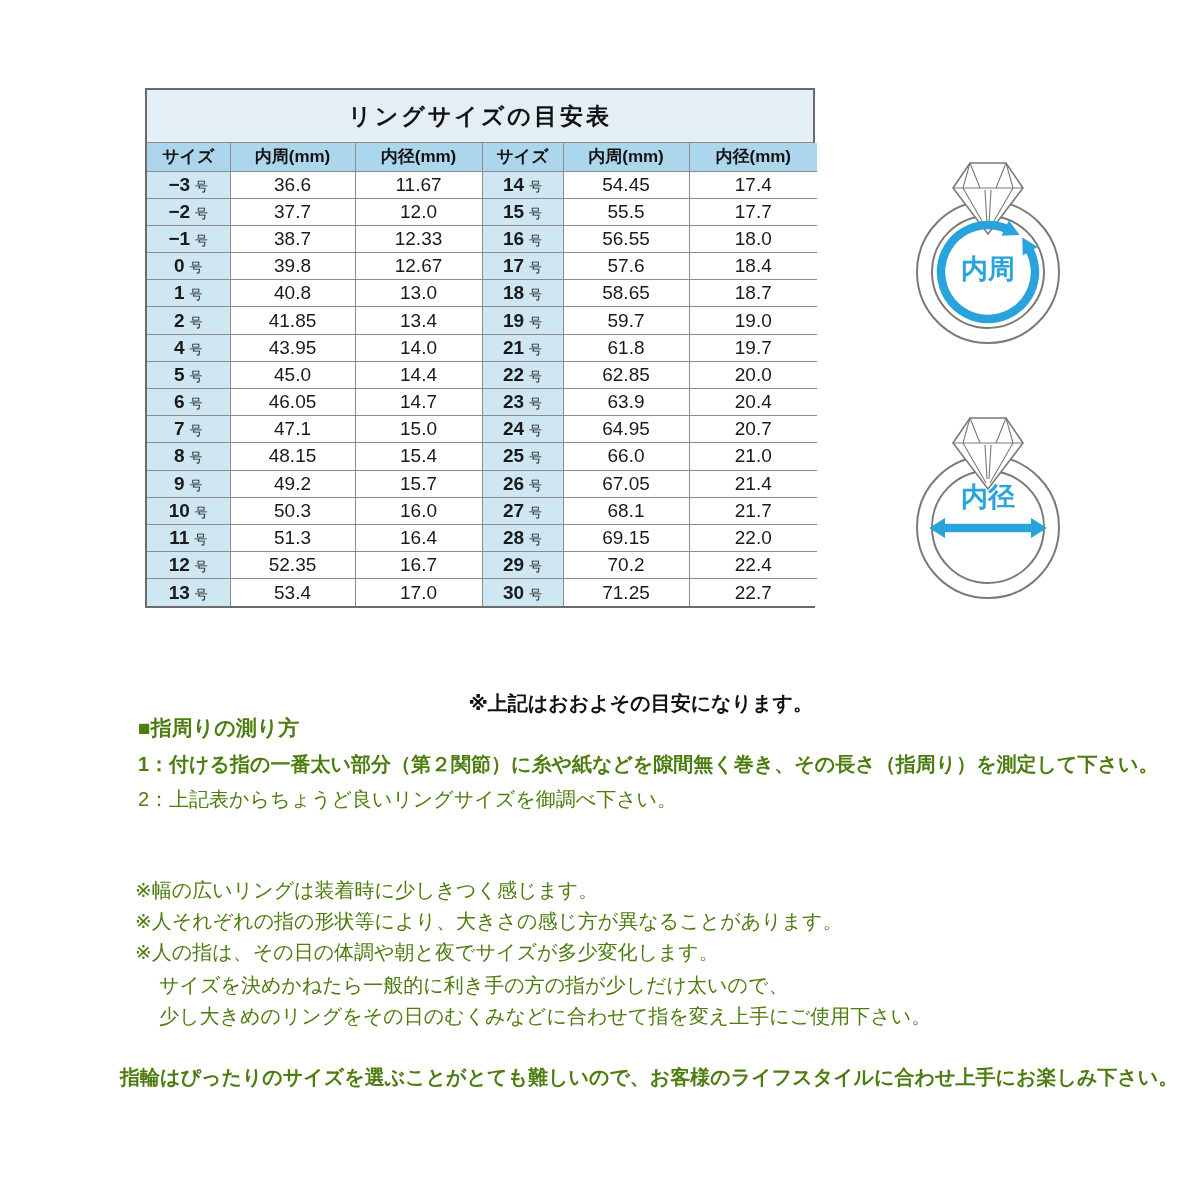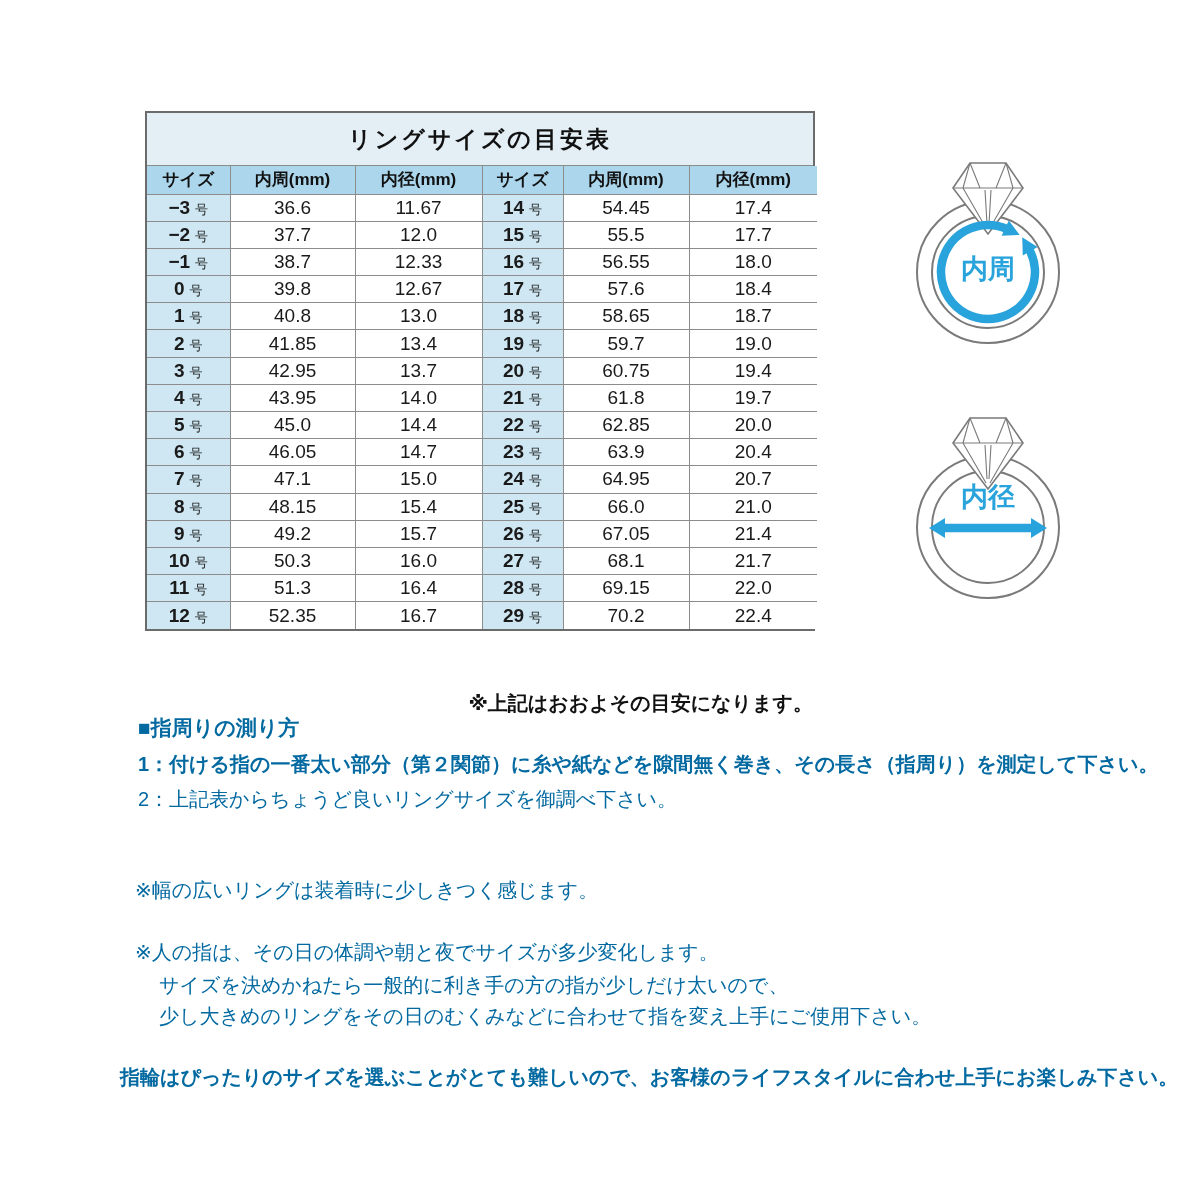--- a/index.html
+++ b/index.html
@@ -12,21 +12,21 @@
   }
   .canvas {
     position: absolute; left: 0; top: 0;
     width: 1200px; height: 1200px;
     background: #ffffff; overflow: hidden;
   }
 
   
   .table-wrap {
     position: absolute; left: 145px; top: 88px; width: 670px;
-    border: 2px solid #6b6b6b; background: #ffffff; margin-top: 23px;
+    border: 2px solid #6b6b6b; background: #ffffff;
   }
   .table-title {
     height: 53px; background: #e4eef5; border-bottom: 1px solid #8c8c8c;
     display: flex; align-items: center; justify-content: center;
     font-size: 23px; font-weight: bold; letter-spacing: 3px; color: #111;
   }
   table { border-collapse: collapse; table-layout: fixed; width: 100%; }
   th, td {
     border: 1px solid #8c8c8c; text-align: center; vertical-align: middle;
     overflow: hidden; white-space: nowrap;
@@ -53,21 +53,21 @@
   .facet   { fill: none;    stroke: #7a7a7a; stroke-width: 1.1; }
   .arc     { fill: none;    stroke: #29a3db; stroke-width: 8.5; }
   .ah      { fill: #29a3db; }
   .dline   { stroke: #29a3db; stroke-width: 8.5; }
   .svg-label {
     fill: #29a3db; font-size: 27px; font-weight: bold; text-anchor: middle;
     font-family: "Liberation Sans", "DejaVu Sans", sans-serif;
   }
 
   
-  .txt { position: absolute; font-size: 20px; white-space: nowrap; color: #0369a1; }
+  .txt { position: absolute; font-size: 20px; white-space: nowrap; color: #4d7c0f; }
   .txt.heading { font-weight: bold; font-size: 21px; }
 </style>
 </head>
 <body>
 
 <div class="canvas">
 
   <div class="table-wrap">
     <div class="table-title">リングサイズの目安表</div>
     <table>
@@ -132,28 +132,20 @@
           </tr>
           <tr>
             <td class="size-cell"><span class="size-num">2</span><span class="size-unit">号</span></td>
             <td class="val-cell">41.85</td>
             <td class="val-cell">13.4</td>
             <td class="size-cell"><span class="size-num">19</span><span class="size-unit">号</span></td>
             <td class="val-cell">59.7</td>
             <td class="val-cell">19.0</td>
           </tr>
           <tr>
-            <td class="size-cell"><span class="size-num">3</span><span class="size-unit">号</span></td>
-            <td class="val-cell">42.95</td>
-            <td class="val-cell">13.7</td>
-            <td class="size-cell"><span class="size-num">20</span><span class="size-unit">号</span></td>
-            <td class="val-cell">60.75</td>
-            <td class="val-cell">19.4</td>
-          </tr>
-          <tr>
             <td class="size-cell"><span class="size-num">4</span><span class="size-unit">号</span></td>
             <td class="val-cell">43.95</td>
             <td class="val-cell">14.0</td>
             <td class="size-cell"><span class="size-num">21</span><span class="size-unit">号</span></td>
             <td class="val-cell">61.8</td>
             <td class="val-cell">19.7</td>
           </tr>
           <tr>
             <td class="size-cell"><span class="size-num">5</span><span class="size-unit">号</span></td>
             <td class="val-cell">45.0</td>
@@ -211,20 +203,28 @@
             <td class="val-cell">22.0</td>
           </tr>
           <tr>
             <td class="size-cell"><span class="size-num">12</span><span class="size-unit">号</span></td>
             <td class="val-cell">52.35</td>
             <td class="val-cell">16.7</td>
             <td class="size-cell"><span class="size-num">29</span><span class="size-unit">号</span></td>
             <td class="val-cell">70.2</td>
             <td class="val-cell">22.4</td>
           </tr>
+          <tr>
+            <td class="size-cell"><span class="size-num">13</span><span class="size-unit">号</span></td>
+            <td class="val-cell">53.4</td>
+            <td class="val-cell">17.0</td>
+            <td class="size-cell"><span class="size-num">30</span><span class="size-unit">号</span></td>
+            <td class="val-cell">71.25</td>
+            <td class="val-cell">22.7</td>
+          </tr>
         </tbody>
     </table>
   </div>
 
   <div class="footnote">※上記はおおよその目安になります。</div>
 
   <svg class="ring-svg" style="left:903px; top:150px; width:170px; height:200px;" viewBox="0 0 170 200">
     <g>
       <circle class="band" cx="85" cy="122" r="71"></circle>
       <circle class="band" cx="85" cy="122" r="56"></circle>
@@ -256,19 +256,20 @@
       <polygon class="ah" points="144,123 128,113 128,133"></polygon>
     </g>
     <text class="svg-label" x="85" y="101">内径</text>
   </svg>
 
   <div class="txt heading" style="left:138px; top:714px;">■指周りの測り方</div>
   <div class="txt" style="left:138px; top:751px;font-weight:bold;">1：付ける指の一番太い部分（第２関節）に糸や紙などを隙間無く巻き、その長さ（指周り）を測定して下さい。</div>
   <div class="txt" style="left:138px; top:786px;">2：上記表からちょうど良いリングサイズを御調べ下さい。</div>
 
   <div class="txt" style="left:135px; top:877px;">※幅の広いリングは装着時に少しきつく感じます。</div>
+  <div class="txt" style="left:135px; top:908px;">※人それぞれの指の形状等により、大きさの感じ方が異なることがあります。</div>
   <div class="txt" style="left:135px; top:939px;">※人の指は、その日の体調や朝と夜でサイズが多少変化します。</div>
   <div class="txt" style="left:159px; top:972px;">サイズを決めかねたら一般的に利き手の方の指が少しだけ太いので、</div>
   <div class="txt" style="left:159px; top:1003px;">少し大きめのリングをその日のむくみなどに合わせて指を変え上手にご使用下さい。</div>
 
   <div class="txt" style="left:120px; top:1064px;font-weight:bold;">指輪はぴったりのサイズを選ぶことがとても難しいので、お客様のライフスタイルに合わせ上手にお楽しみ下さい。</div>
 
 </div>
 
 </body></html>

